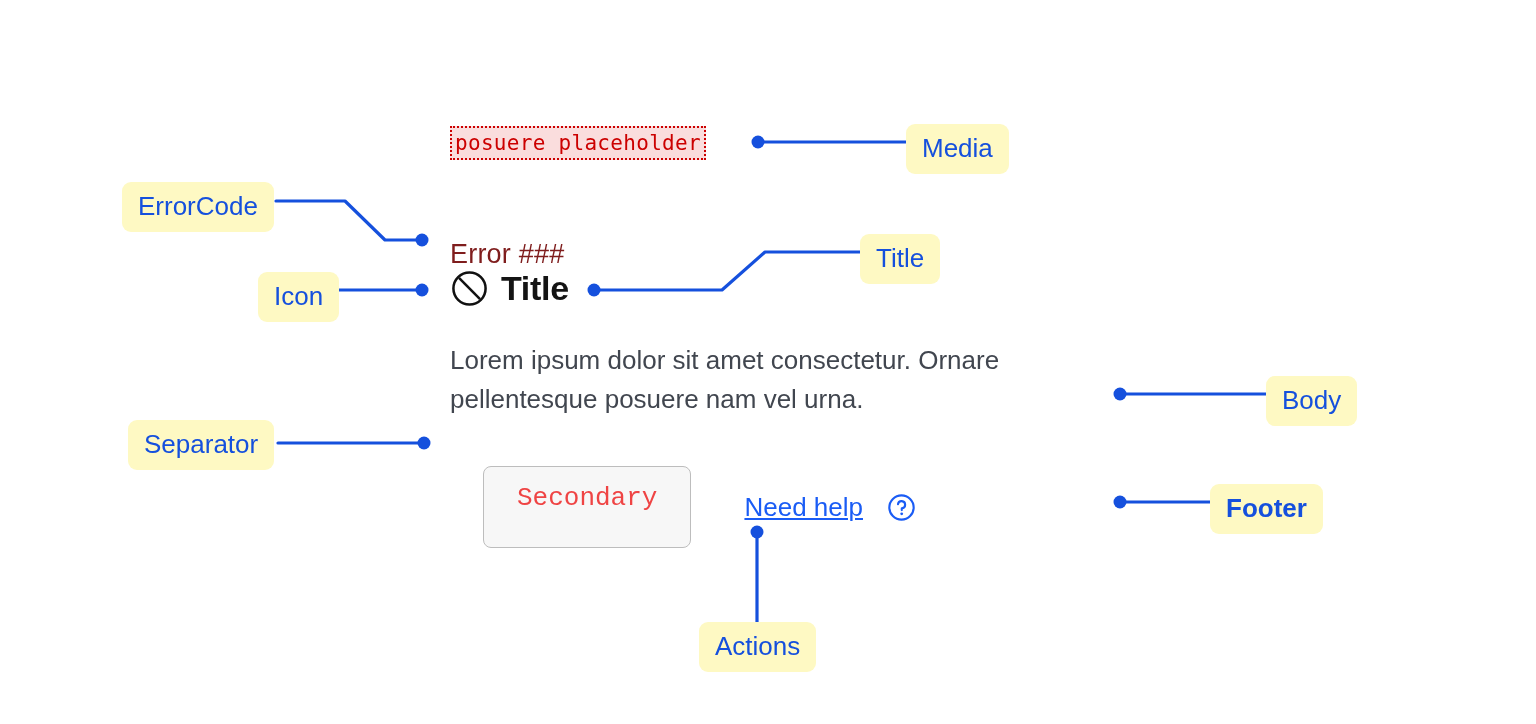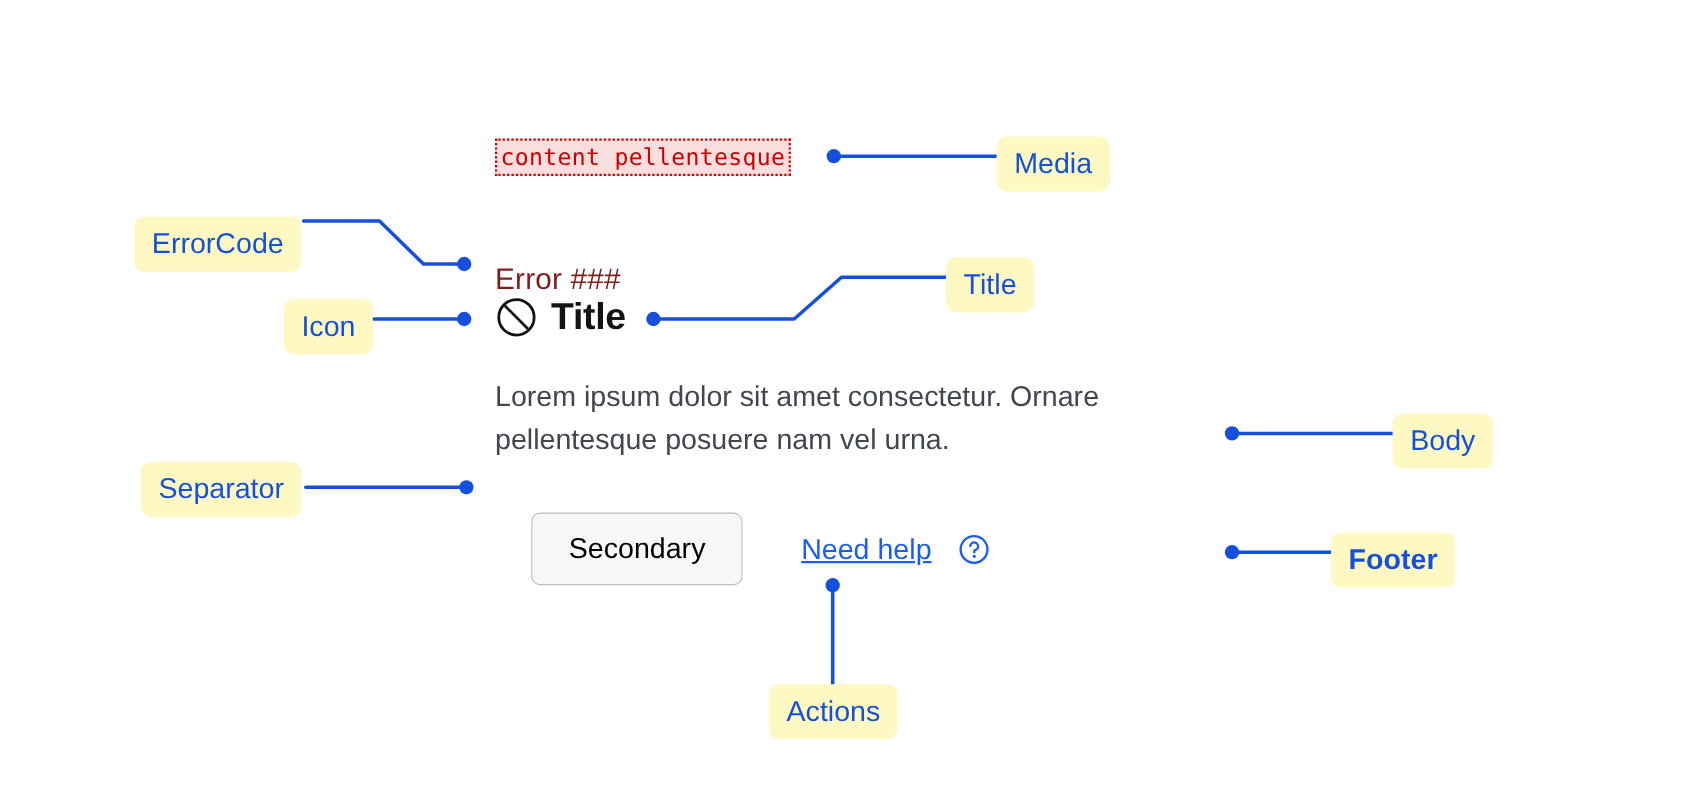--- a/index.html
+++ b/index.html
@@ -113,24 +113,25 @@
     cursor: pointer;
   }
   .btn-primary {
     background: #1a5cf5;
     color: #ffffff;
     border: none;
     padding: 19px 33px 21px 33px;
   }
   .btn-secondary {
     background: #f7f7f7;
-    color: #000000;
+    color: #ef4444;
     border: 1.5px solid #bdbdbd;
-    padding: 18px 33px 20px 33px;
+    padding: 18px 33px 36px 33px;
     margin-left: 33px;
+    font-family: Liberation Mono, monospace;
   }
   .need-help {
     margin-left: 53px;
     display: flex;
     align-items: center;
     gap: 24px;
     color: #1a5cf5;
     font-size: 26px;
     line-height: 1;
     cursor: pointer;
@@ -170,21 +171,21 @@
       <circle cx="422" cy="240" r="6.5"></circle>
       <circle cx="422" cy="290" r="6.5"></circle>
       <circle cx="594" cy="290" r="6.5"></circle>
       <circle cx="1120" cy="394" r="6.5"></circle>
       <circle cx="424" cy="443" r="6.5"></circle>
       <circle cx="1120" cy="502" r="6.5"></circle>
       <circle cx="757" cy="532" r="6.5"></circle>
     </g>
   </svg>
 
-  <div class="placeholder">content pellentesque</div>
+  <div class="placeholder">posuere placeholder</div>
 
   <div class="error-code">Error ###</div>
 
   <div class="title-row">
     <span class="title-icon-wrap">
       <svg class="title-icon" viewBox="0 0 40 40" xmlns="http://www.w3.org/2000/svg">
         <circle cx="20" cy="20" r="16.5" fill="none" stroke="#111111" stroke-width="2.6"></circle>
         <line x1="9.2" y1="9.2" x2="30.8" y2="30.8" stroke="#111111" stroke-width="2.6"></line>
       </svg>
     </span>
@@ -202,21 +203,21 @@
           <circle cx="15" cy="15" r="12.6" fill="none" stroke="#1a5cf5" stroke-width="2.2"></circle>
           <path d="M11.4 11.6 a3.7 3.7 0 1 1 3.9 4.2 v1.9" fill="none" stroke="#1a5cf5" stroke-width="2.2" stroke-linecap="round" stroke-linejoin="round"></path>
           <circle cx="15.2" cy="21.5" r="1.45" fill="#1a5cf5"></circle>
         </svg>
       </span>
     </a>
   </div>
 
   <div class="ann-badge" style="left:906px;  top:124px;">Media</div>
 
-  <div class="ann-badge" style="left:122px;  top:182px;margin-top:15px;">ErrorCode</div>
+  <div class="ann-badge" style="left:122px;  top:182px;">ErrorCode</div>
 
   <div class="ann-badge" style="left:860px;  top:234px;">Title</div>
 
   <div class="ann-badge" style="left:258px;  top:272px;">Icon</div>
 
   <div class="ann-badge" style="left:1266px; top:376px;">Body</div>
 
   <div class="ann-badge" style="left:128px;  top:420px;">Separator</div>
 
   <div class="ann-badge" style="left:1210px; top:484px;font-weight:bold;">Footer</div>

